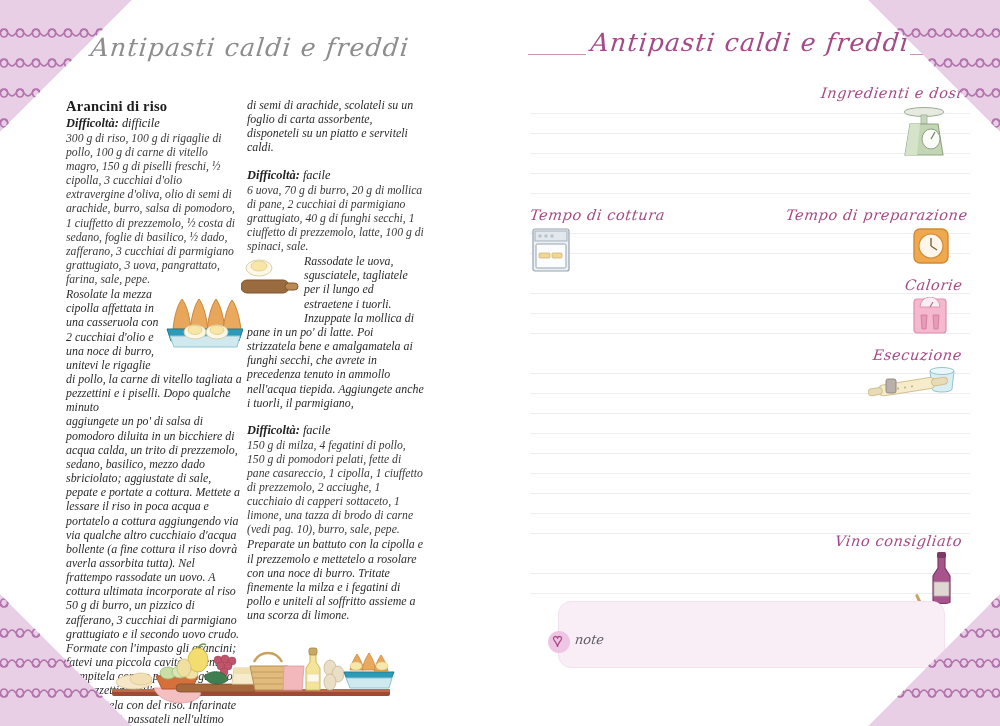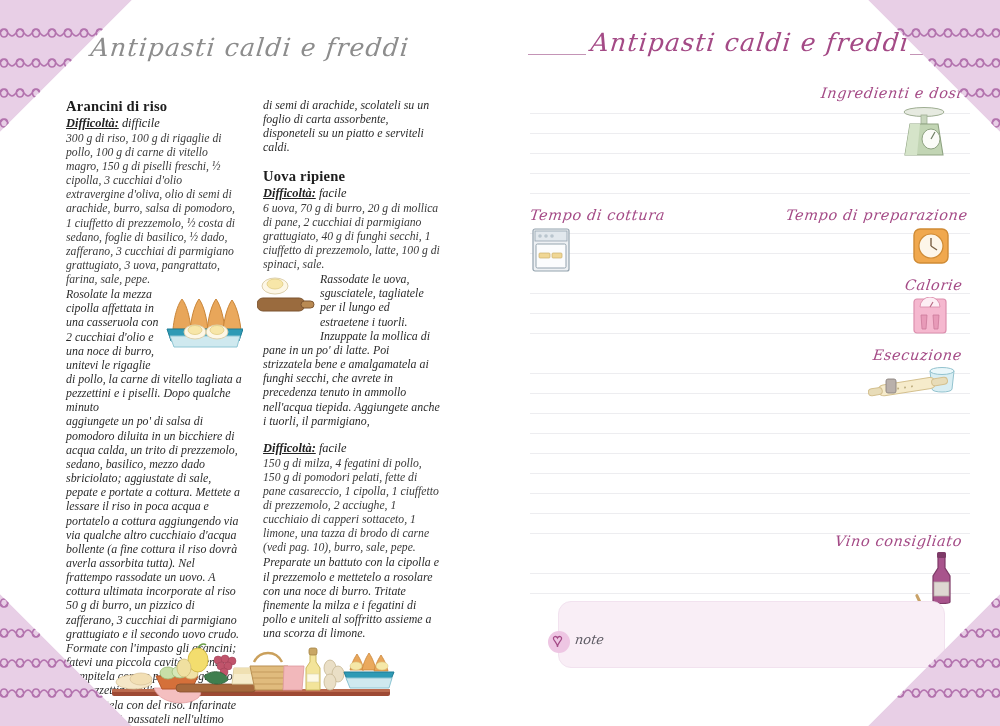--- a/index.html
+++ b/index.html
@@ -36,35 +36,35 @@
     color:#8d8d8d;
     letter-spacing:1.2px;
     font-weight:400;
     transform:skewX(-6deg);
     display:inline-block;
   }
 
   .cols{
     position:absolute;top:98px;left:66px;
     width:374px;height:545px;
-    display:flex;gap:20px;
+    display:flex;gap:4px;
   }
   .col{width:177px;}
 
   h2.recipe{
     font-family:"Liberation Serif", serif;
     font-size:14.6px;font-weight:bold;color:#1d1d1d;
     margin:0 0 1px 0;letter-spacing:.2px;
   }
   .diff{
     font-family:"Liberation Serif", serif;
     font-style:italic;font-size:12.4px;color:#222;
     margin:0 0 1px 0;
   }
-  .diff b{font-weight:bold;font-style:italic;text-decoration:underline;}
+  .diff b{font-weight:bold;font-style:italic;}
   .ingr{
     font-family:"Liberation Serif", serif;
     font-style:italic;font-size:11.7px;line-height:14.1px;
     color:#3a3a3a;margin:0;
   }
   .body-txt{
     font-family:"Liberation Serif", serif;
     font-size:11.9px;line-height:14.15px;color:#2b2b2b;
     margin:0;
     font-style:italic;
@@ -176,21 +176,20 @@
         </div>
 
         <p class="body-txt">aggiungete un po' di salsa di pomodoro diluita in un bicchiere di acqua calda, un trito di prezzemolo, sedano, basilico, mezzo dado sbriciolato; aggiustate di sale, pepate e portate a cottura. Mettete a lessare il riso in poca acqua e portatelo a cottura aggiungendo via via qualche altro cucchiaio d'acqua bollente (a fine cottura il riso dovrà averla assorbita tutta). Nel frattempo rassodate un uovo. A cottura ultimata incorporate al riso 50 g di burro, un pizzico di zafferano, 3 cucchiai di parmigiano grattugiato e il secondo uovo crudo. Formate con l'impasto gli arancini; fatevi una piccola cavità al centro, riempitela con un po' del ragù e con dei pezzettini dell'uovo sodo, richiudetela con del riso. Infarinate gli arancini, passateli nell'ultimo uovo sbattuto e nel pangrattato, friggeteli in abbondante olio</p>
       </div>
 
       <div class="col">
         <p class="body-txt">di semi di arachide, scolateli su un foglio di carta assorbente, disponeteli su un piatto e serviteli caldi.</p>
 
         <div class="spacer"></div>
 
-        <h2 class="recipe">Uova ripiene</h2>
         <p class="diff"><b>Difficoltà:</b> <span>facile</span></p>
         <p class="ingr">6 uova, 70 g di burro, 20 g di mollica di pane, 2 cucchiai di parmigiano grattugiato, 40 g di funghi secchi, 1 ciuffetto di prezzemolo, latte, 100 g di spinaci, sale.</p>
 
         <div>
           <svg class="float-rolling" viewBox="0 0 58 66">
             <ellipse cx="18" cy="14" rx="13" ry="8" fill="#fdf7e6" stroke="#ddd0ac" stroke-width="1"></ellipse>
             <ellipse cx="18" cy="12" rx="8" ry="5" fill="#f7e6a8" stroke="#e0cb84" stroke-width=".8"></ellipse>
             <rect x="0" y="26" width="48" height="13" rx="6" fill="#9a6b3e" stroke="#7d5530" stroke-width="1"></rect>
             <rect x="44" y="29" width="13" height="7" rx="3.5" fill="#b98a53" stroke="#7d5530" stroke-width="1"></rect>
           </svg>

